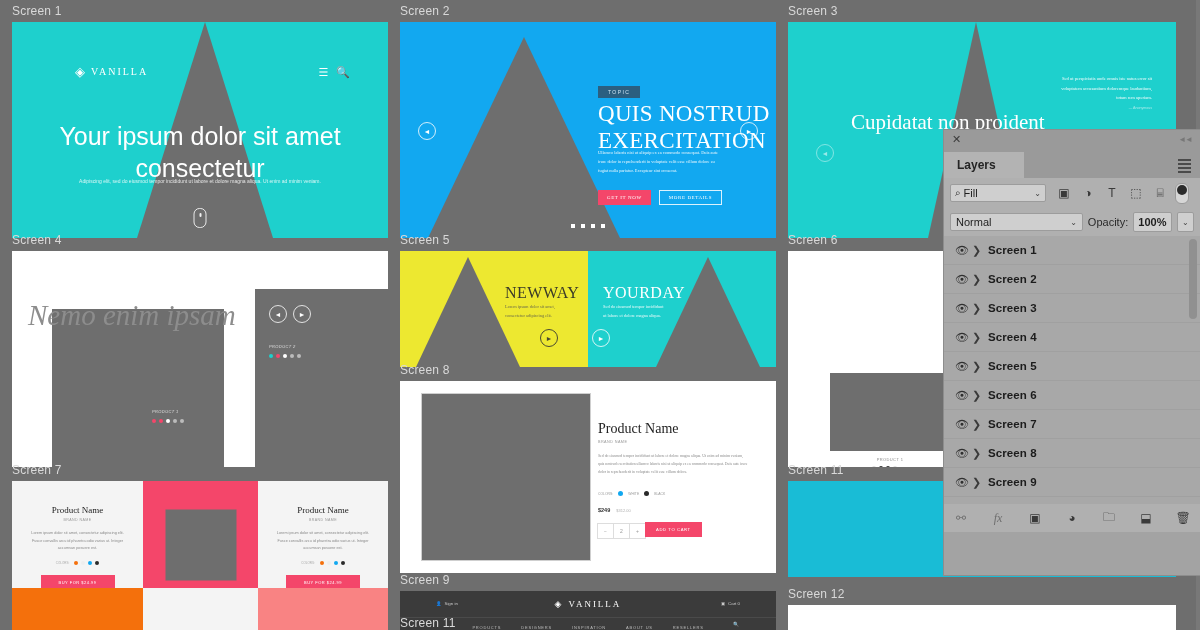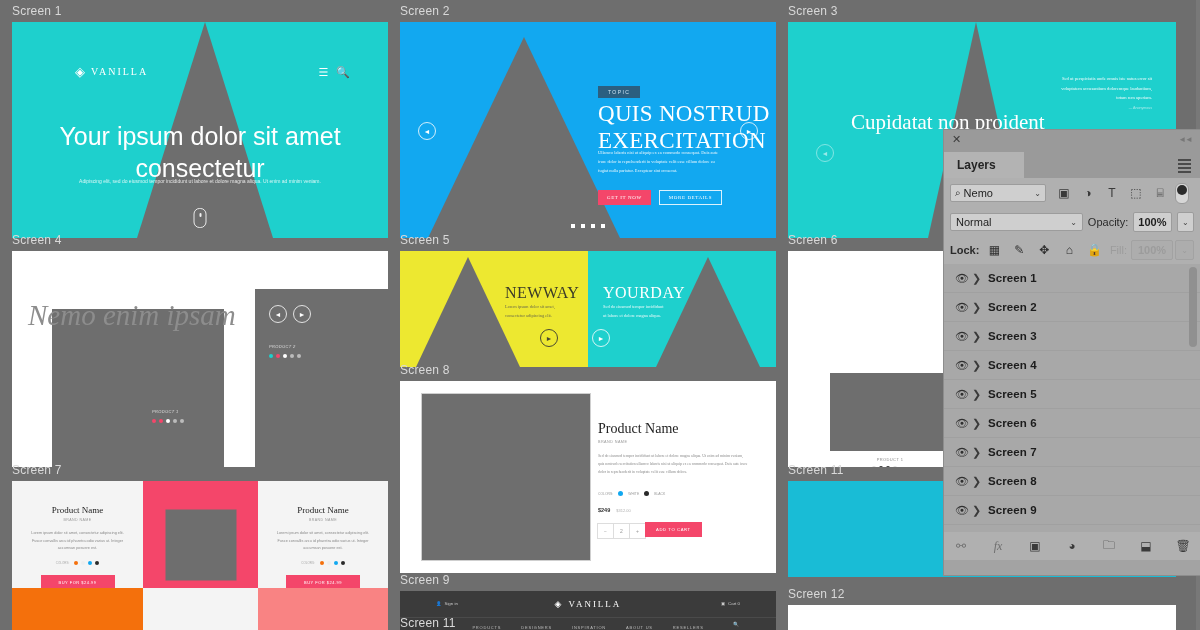--- a/index.html
+++ b/index.html
@@ -400,21 +400,21 @@
           <i></i>
           <i></i>
         </div>
     </div>
 
     <div class="psd-body">
 
       <div class="row-filter">
         <div class="kind">
           <span class="mag">⌕</span>
-          <span>Nemo</span>
+          <span>Fill</span>
           <span class="cv">⌄</span>
         </div>
         <div class="ficons">
           <div class="ic">▣</div>
           <div class="ic">◑</div>
           <div class="ic">T</div>
           <div class="ic">⬚</div>
           <div class="ic">⌸</div>
         </div>
         <div class="ftoggle"></div>
@@ -423,33 +423,20 @@
       <div class="row-blend">
         <div class="blend">
           <span>Normal</span>
           <span class="cv">⌄</span>
         </div>
         <div class="op-label">Opacity:</div>
         <div class="op-val">100%</div>
         <div class="op-cv">⌄</div>
       </div>
 
-      <div class="row-lock">
-        <div class="lk-label">Lock:</div>
-        <div class="lk-icons">
-          <div class="ic">▦</div>
-          <div class="ic">✎</div>
-          <div class="ic">✥</div>
-          <div class="ic">⌂</div>
-          <div class="ic">🔒</div>
-        </div>
-        <div class="fill-label">Fill:</div>
-        <div class="fill-val">100%</div>
-        <div class="fill-cv">⌄</div>
-      </div>
 
       <div class="layers-list">
         <div class="lyr">
           <span class="eye">👁</span>
           <span class="chev">❯</span>
           <span class="nm">Screen 1</span>
         </div>
         <div class="lyr">
           <span class="eye">👁</span>
           <span class="chev">❯</span>

